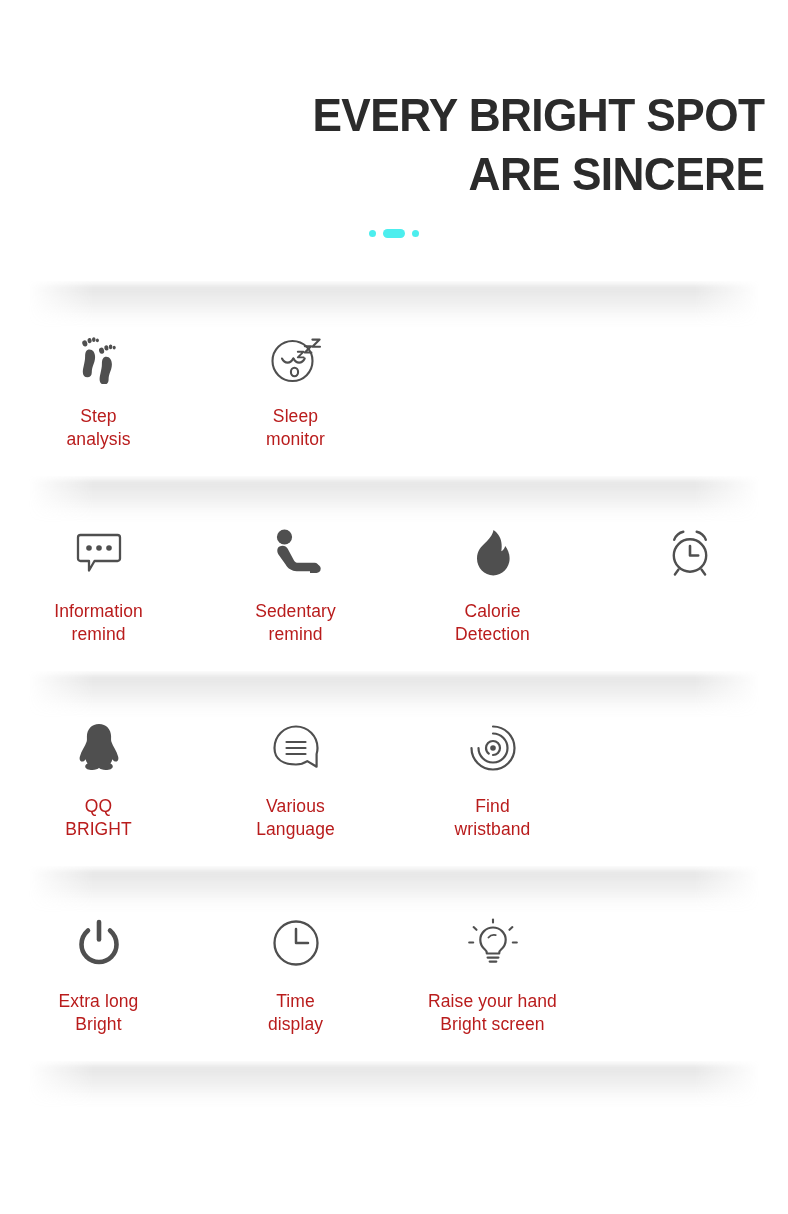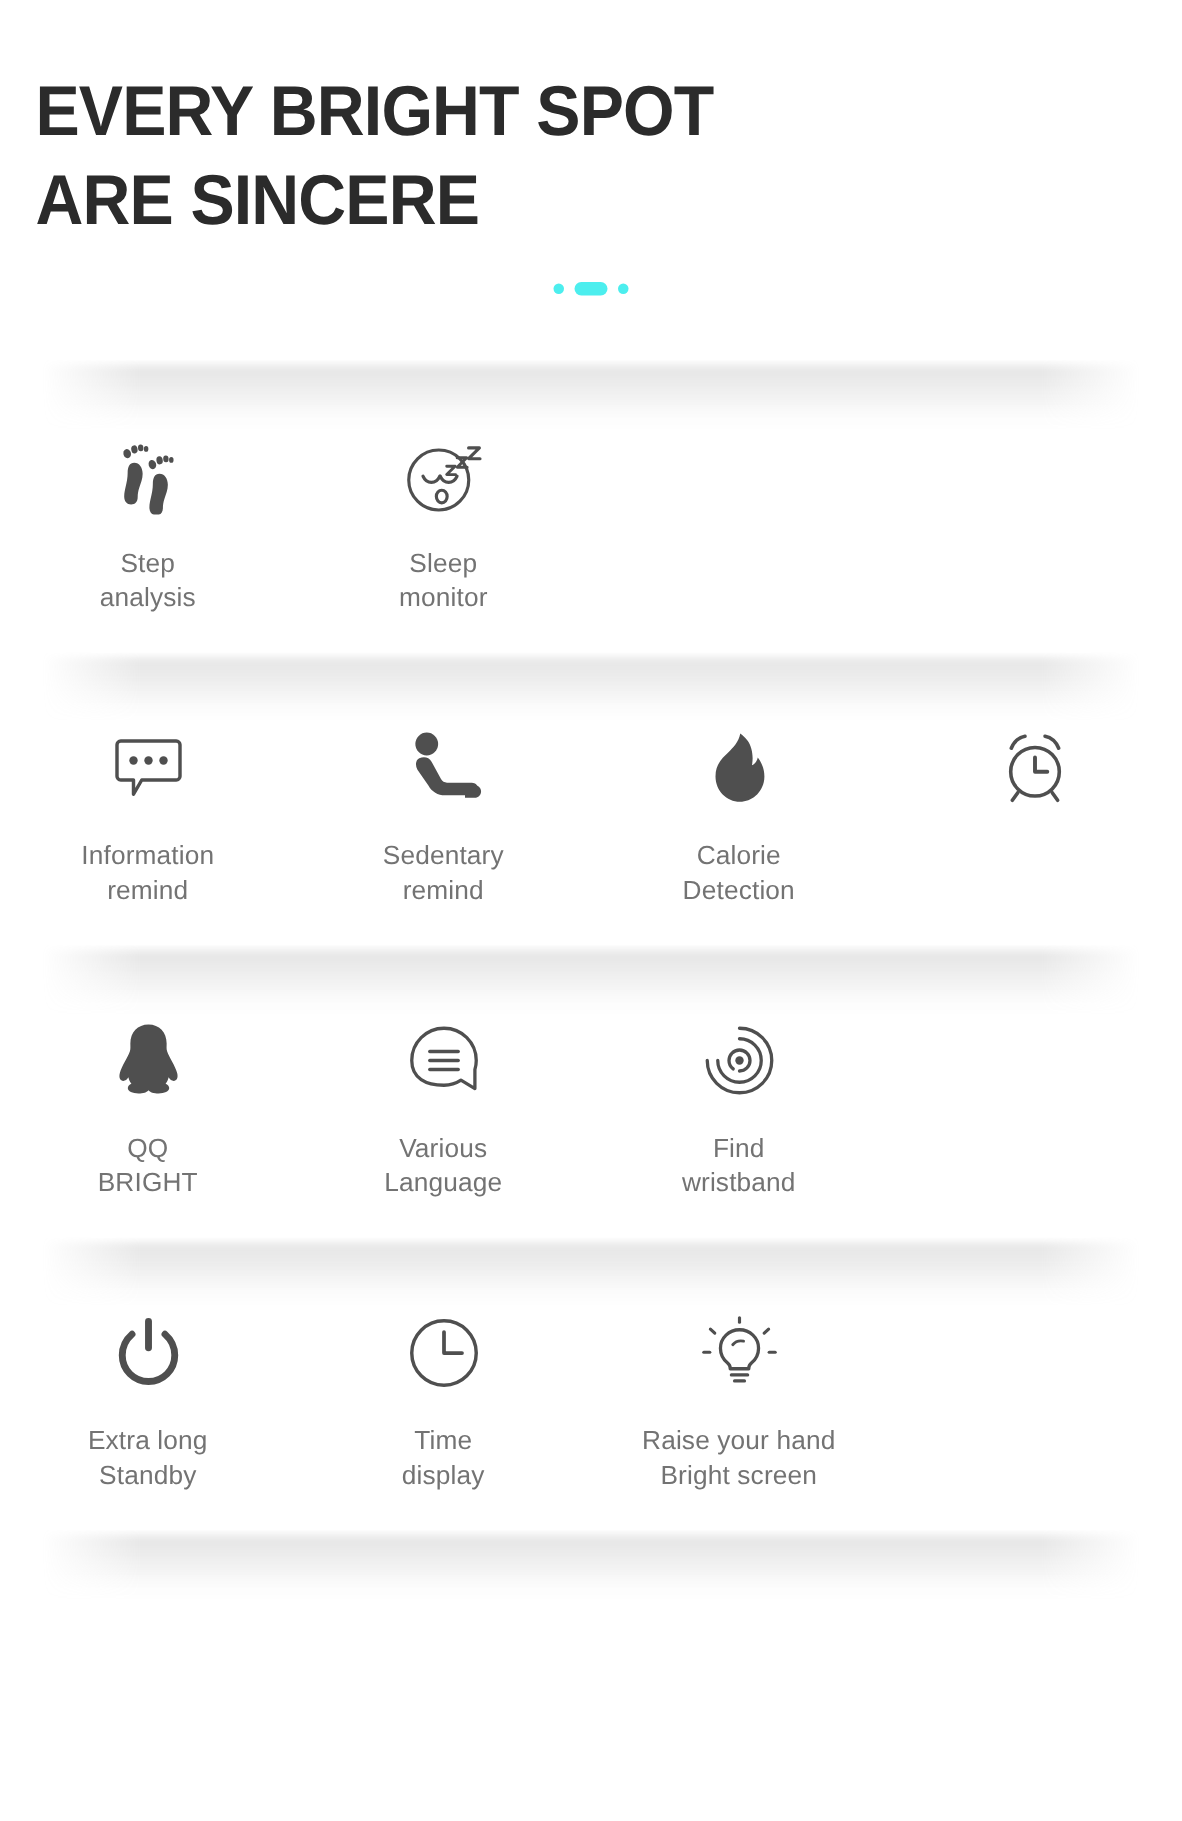--- a/index.html
+++ b/index.html
@@ -16,22 +16,22 @@
   .page {
     position: relative;
     width: 788px;
     height: 1214px;
     background: #ffffff;
     overflow: hidden;
   }
 
   
   .header {
-    padding-top: 44px;
-    text-align: left;
+    padding-top: 85px;
+    text-align: right;
   }
 
   .headline {
     font-family: "Liberation Sans Narrow", "Liberation Sans", "DejaVu Sans", sans-serif;
     font-weight: 700;
     font-size: 47px;
     line-height: 59px;
     letter-spacing: -0.6px;
     color: #2b2b2b;
     text-transform: uppercase;
@@ -121,21 +121,21 @@
     justify-content: center;
     color: #4f4f4f;
   }
 
   .icon-box svg { display: block; }
 
   .cell-label {
     margin-top: 18px;
     font-size: 17.5px;
     line-height: 23px;
-    color: #737373;
+    color: #b91c1c;
     text-align: center;
     font-weight: 400;
     letter-spacing: 0.1px;
     white-space: pre-line;
   }
 
   
   .tail-band {
     position: relative;
     height: 60px;
@@ -309,21 +309,21 @@
 
 
         <div class="cell">
           <div class="icon-box">
             <svg width="44" height="50" viewBox="0 0 44 50" fill="none" stroke="currentColor" stroke-width="4.6" stroke-linecap="round">
               <path d="M11 12.5C7 16 4.5 20.8 4.5 26.5 4.5 36.2 12.3 44 22 44s17.5-7.8 17.5-17.5c0-5.7-2.5-10.5-6.5-14"></path>
               <path d="M22 4v17.5"></path>
             </svg>
           </div>
           <div class="cell-label">Extra long
-Standby</div>
+Bright</div>
         </div>
 
         <div class="cell">
           <div class="icon-box">
             <svg width="50" height="50" viewBox="0 0 50 50" fill="none" stroke="currentColor" stroke-width="2.3" stroke-linecap="round" stroke-linejoin="round">
               <circle cx="25" cy="25" r="21.5"></circle>
               <path d="M25 11v14h12" stroke-width="2.5"></path>
             </svg>
           </div>
           <div class="cell-label">Time

